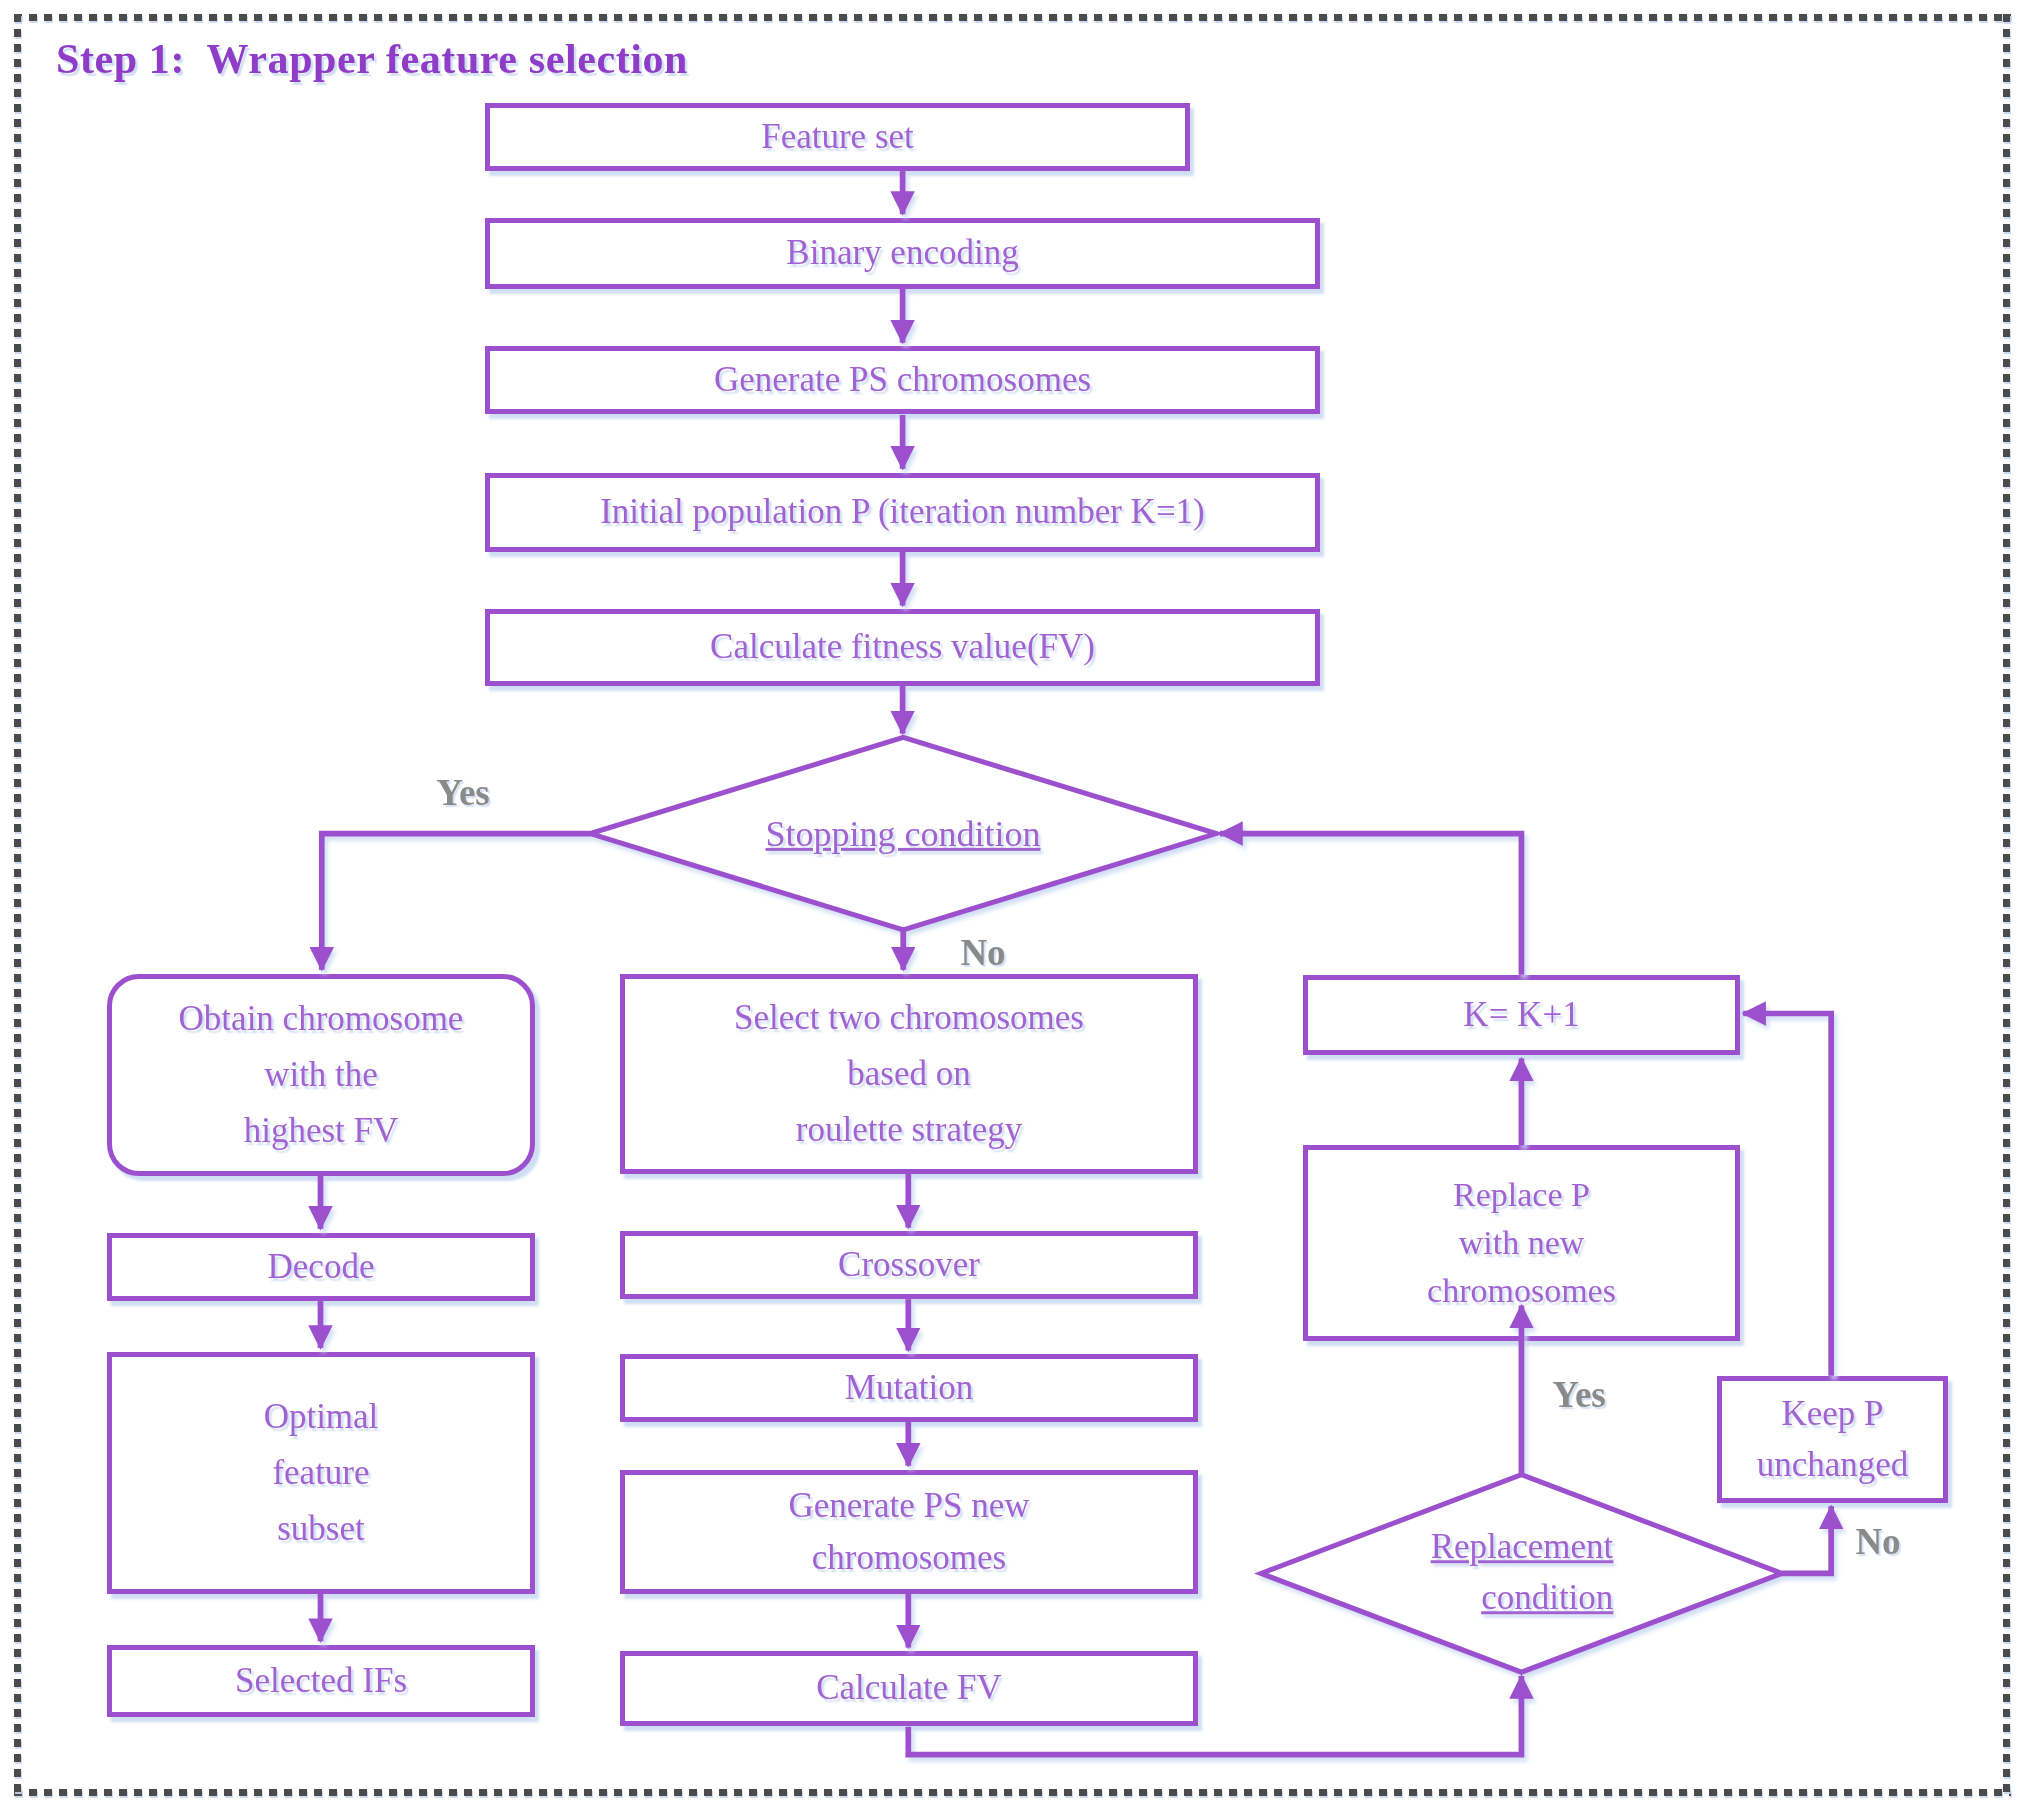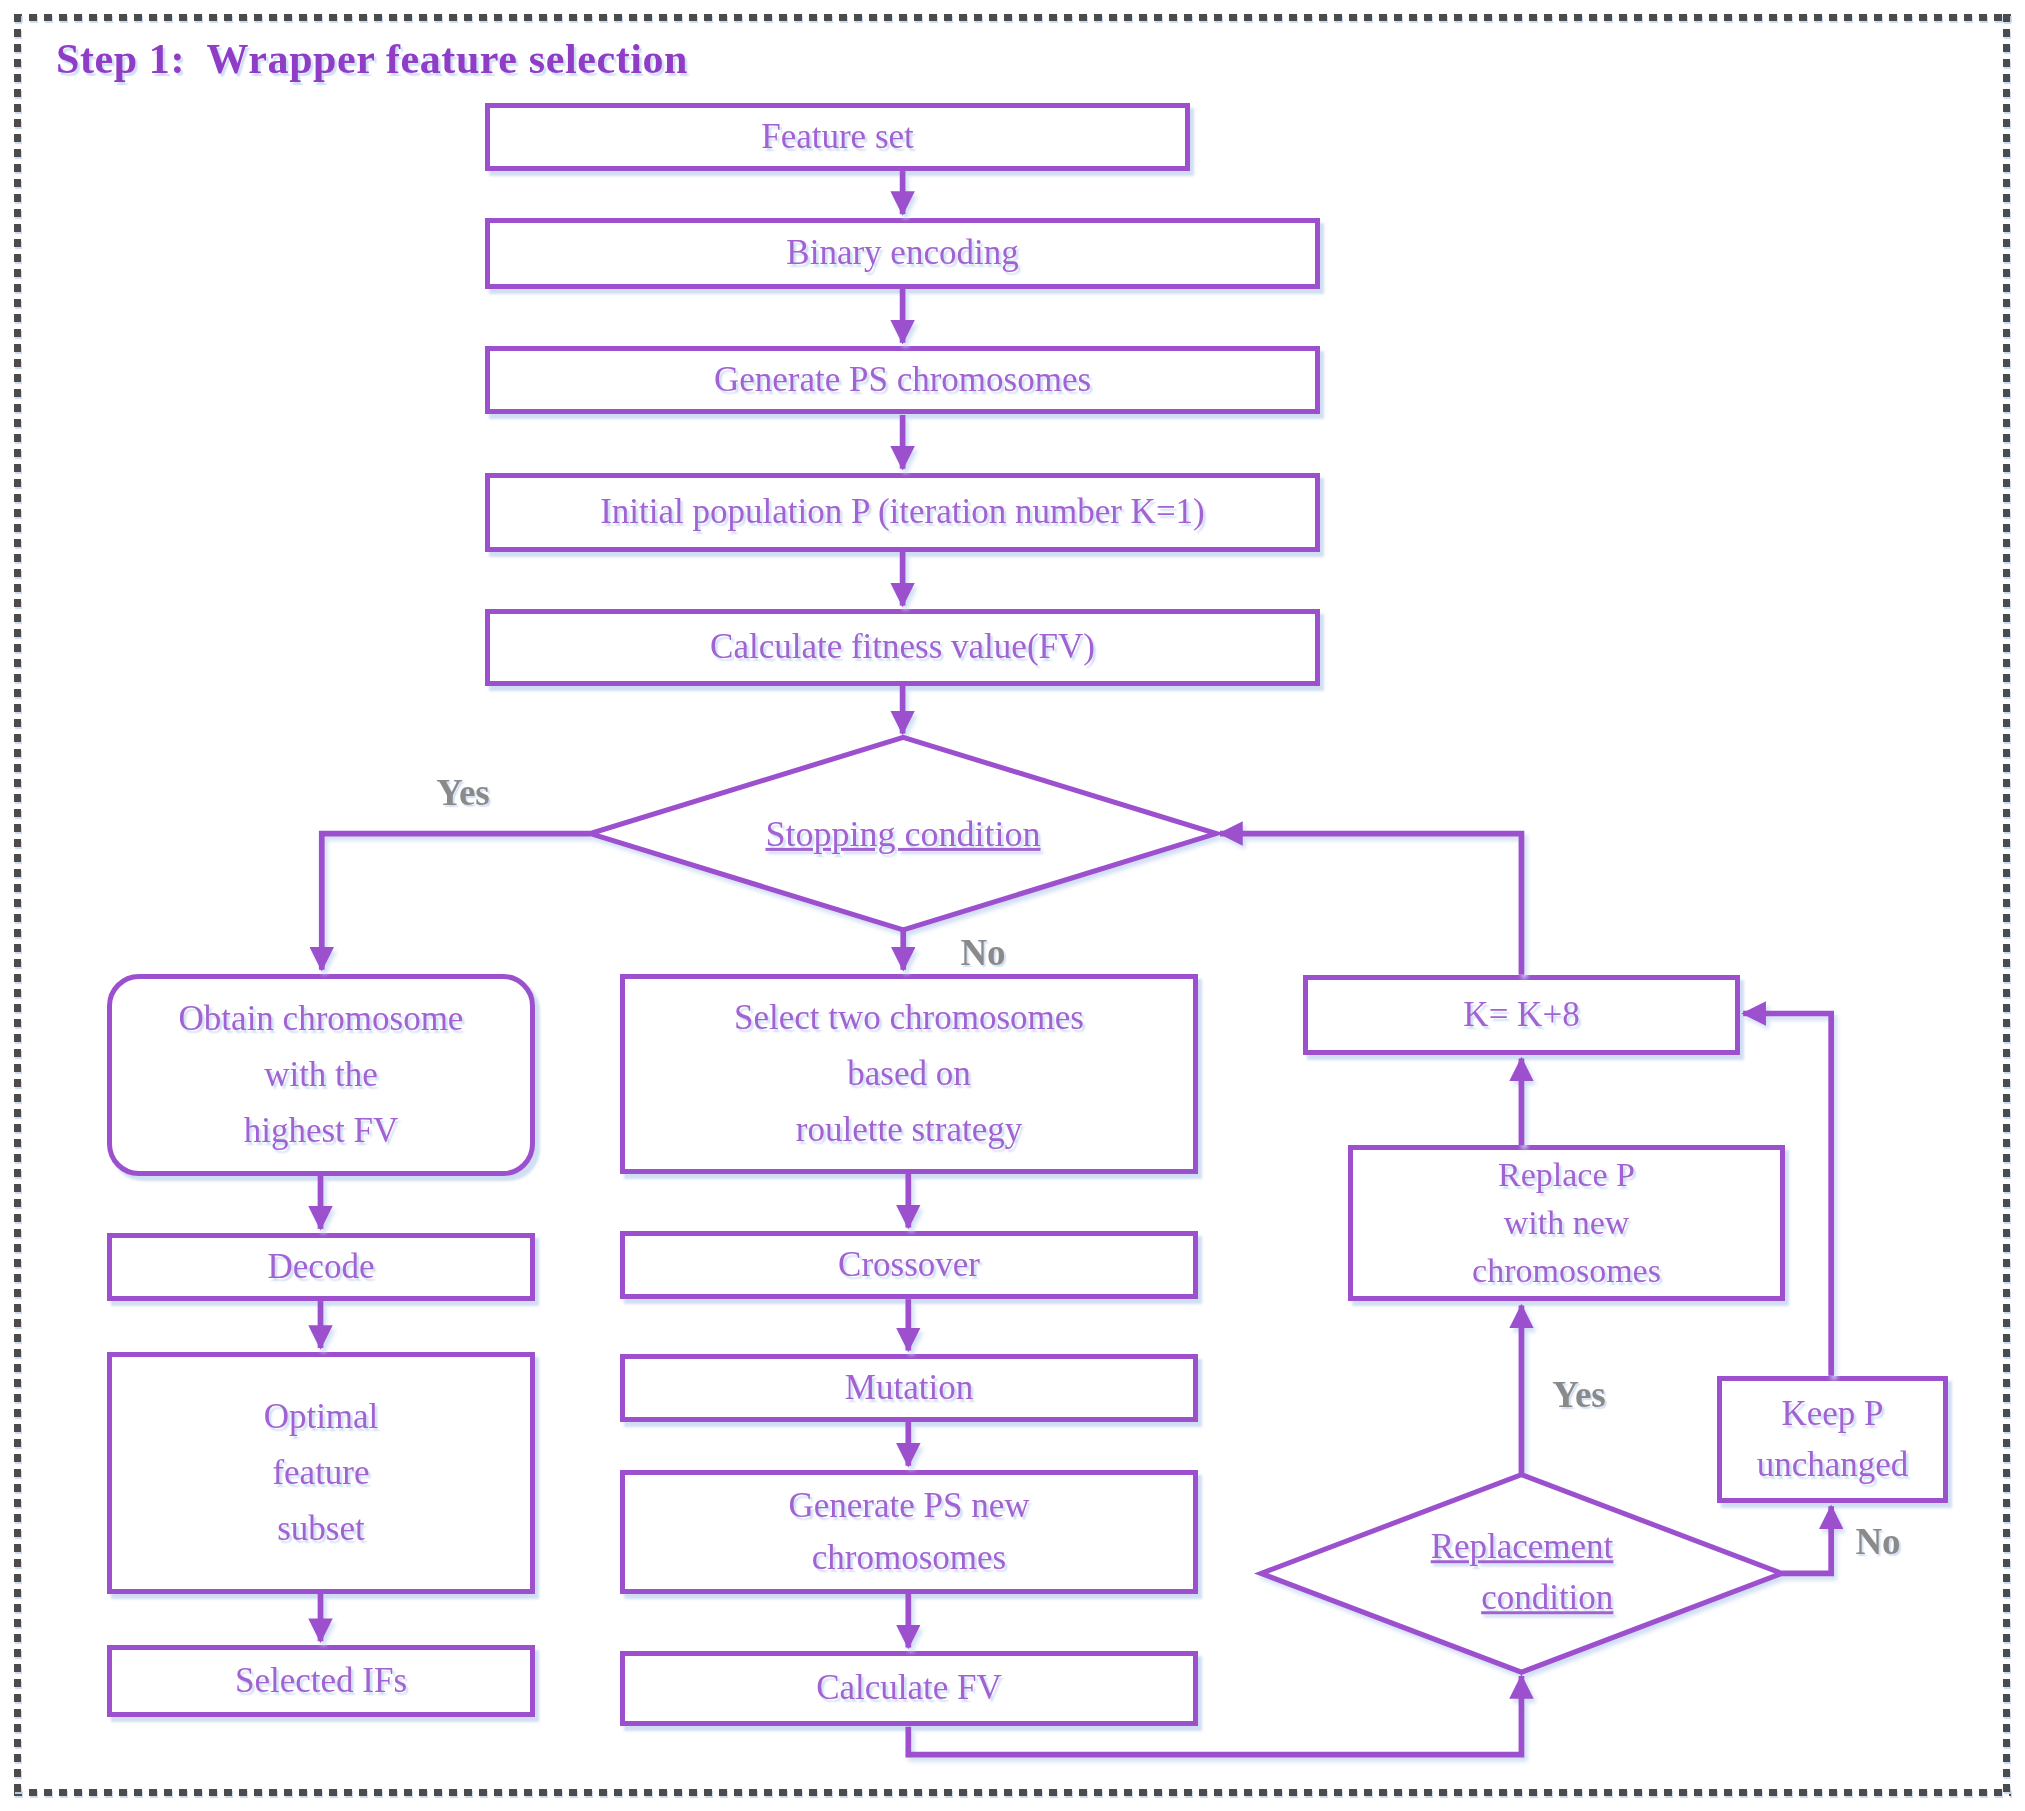--- a/index.html
+++ b/index.html
@@ -94,22 +94,22 @@
 
   <div class="node lh-tall" style="left:620px;top:974px;width:578px;height:200px;">Select two chromosomes
 based on
 roulette strategy</div>
   <div class="node" style="left:620px;top:1231px;width:578px;height:68px;">Crossover</div>
   <div class="node" style="left:620px;top:1354px;width:578px;height:68px;">Mutation</div>
   <div class="node" style="left:620px;top:1470px;width:578px;height:124px;">Generate PS new
 chromosomes</div>
   <div class="node" style="left:620px;top:1651px;width:578px;height:75px;">Calculate FV</div>
 
-  <div class="node" style="left:1303px;top:975px;width:437px;height:80px;">K= K+8</div>
-  <div class="node node-replace" style="left:1303px;top:1145px;width:437px;height:156px;margin-left:45px;">Replace P
+  <div class="node" style="left:1303px;top:975px;width:437px;height:80px;">K= K+1</div>
+  <div class="node node-replace" style="left:1303px;top:1145px;width:437px;height:196px;">Replace P
 with new
 chromosomes</div>
   <div class="node node-keep" style="left:1717px;top:1376px;width:231px;height:127px;">Keep P
 unchanged</div>
 
   <svg id="flow-svg" width="2025" height="1811" viewBox="0 0 3197 2859">
     <defs>
       <marker id="arrowhead" viewBox="0 0 10 10" refX="9.3" refY="5" markerWidth="4.3" markerHeight="4.3" orient="auto-start-reverse">
         <path d="M0 0 L10 5 L0 10 Z"></path>
       </marker>

